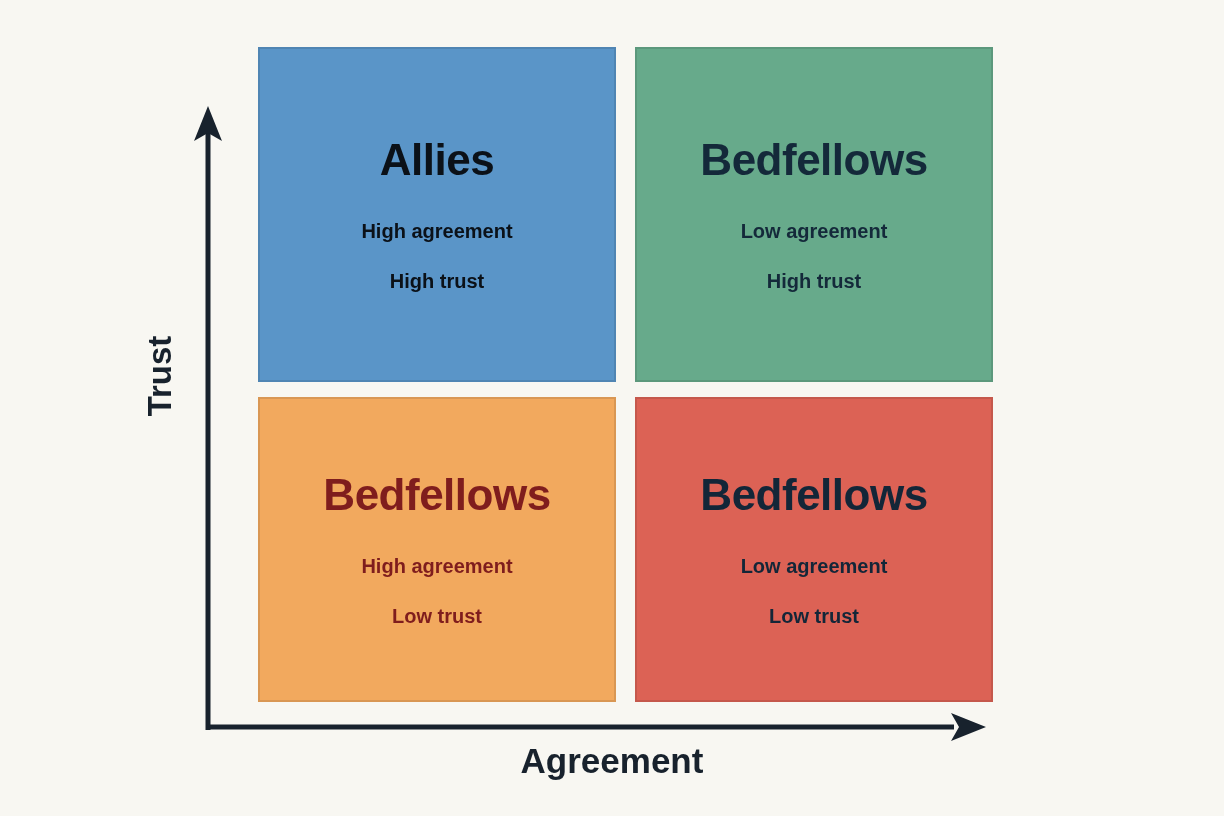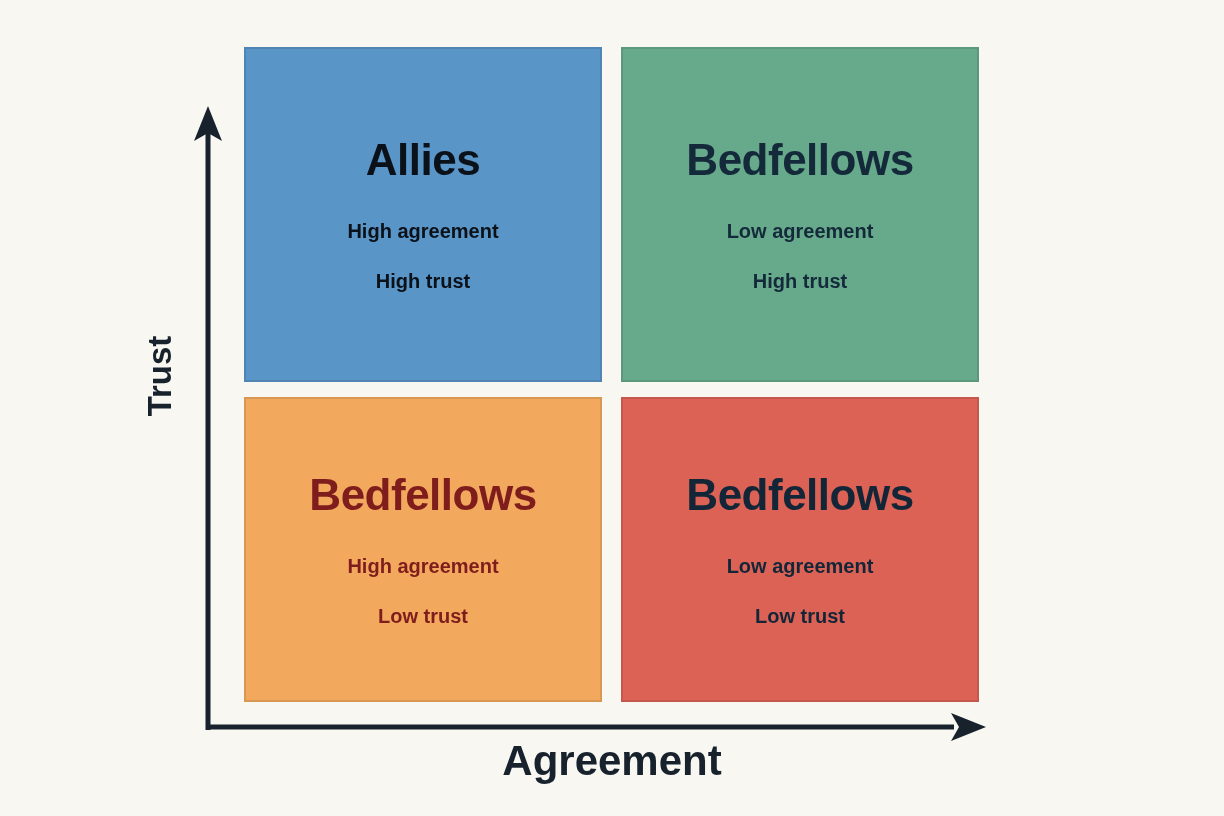--- a/index.html
+++ b/index.html
@@ -23,20 +23,21 @@
   .quad {
     position: absolute;
     display: flex;
     flex-direction: column;
     align-items: center;
     justify-content: center;
     text-align: center;
     padding-top: 12px;
     box-sizing: border-box;
     box-shadow: inset 0 0 0 2px rgba(0,0,0,0.10);
+    margin-left: 14px;
   }
   .quad-tl { left: 244px; top: 47px;  width: 358px; height: 335px; }
   .quad-tr { left: 621px; top: 47px;  width: 358px; height: 335px; }
   .quad-bl { left: 244px; top: 397px; width: 358px; height: 305px; }
   .quad-br { left: 621px; top: 397px; width: 358px; height: 305px; }
   .quad-title {
     font-size: 44px;
     font-weight: 700;
     line-height: 1.15;
     letter-spacing: -0.5px;
@@ -61,21 +62,21 @@
     transform-origin: center center;
   }
   .x-label {
     position: absolute;
     left: 462px;
     top: 740px;
     width: 300px;
     height: 42px;
     line-height: 42px;
     text-align: center;
-    font-size: 42px;
+    font-size: 35px;
     font-weight: 700;
   }
 </style>
 </head>
 <body>
 
 <div class="canvas" style="background-color: rgb(248, 247, 242);">
 
   <svg class="axes-svg" viewBox="0 0 1224 816">
     <line x1="208" y1="730" x2="208" y2="132" stroke-width="5" stroke="#18222d"></line>

